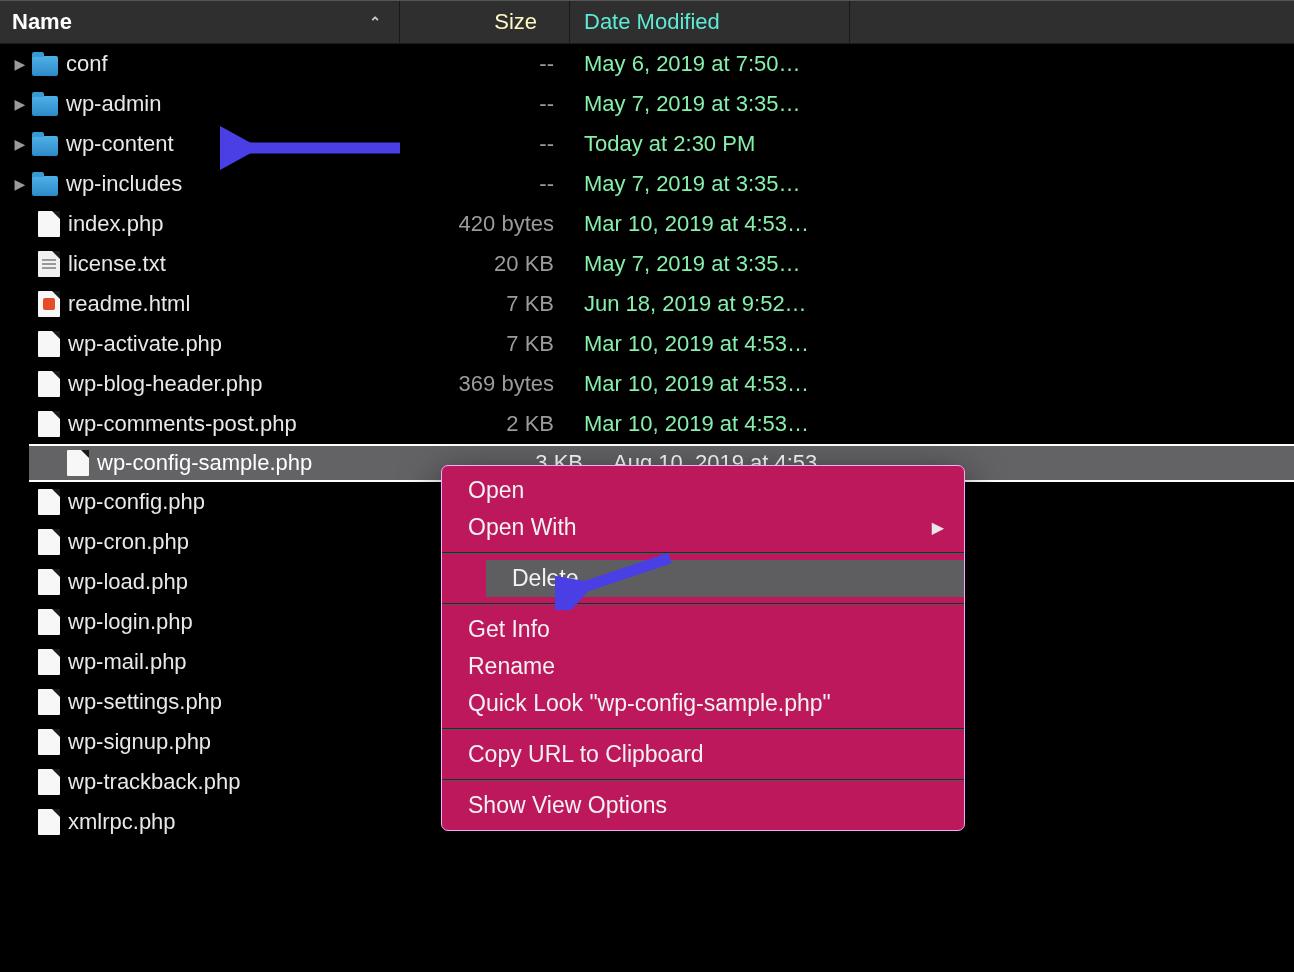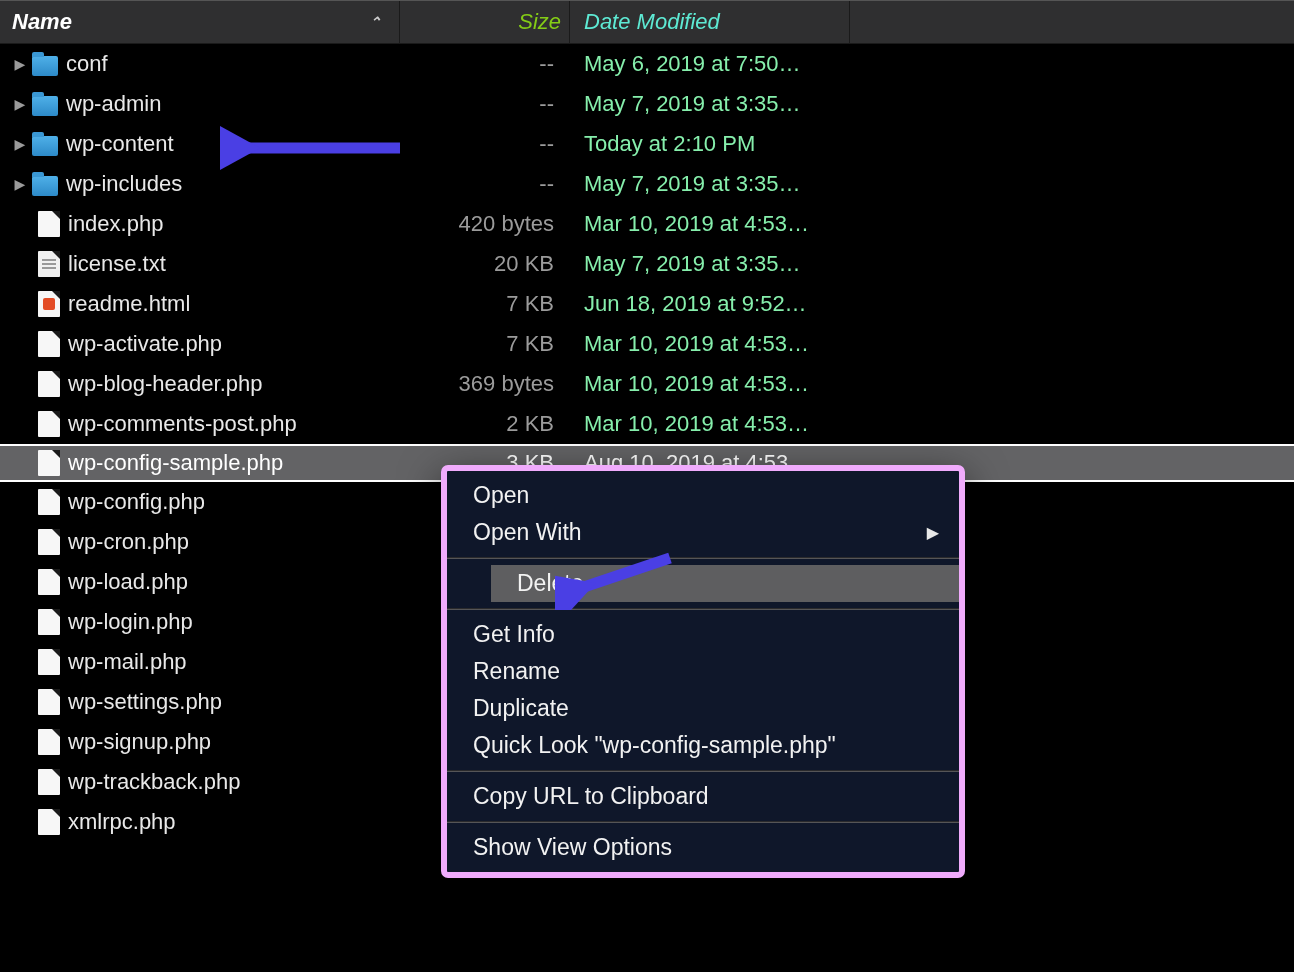--- a/index.html
+++ b/index.html
@@ -20,33 +20,32 @@
       border-bottom: 1px solid #1a1a1a;
       border-top: 1px solid #555;
       align-items: center;
     }
     .header-col {
       display: flex;
       align-items: center;
       padding: 0 10px;
       height: 100%;
       border-right: 1px solid #1a1a1a;
-      font-style: italic;
     }
     .header-name {
       width: 400px;
       font-weight: 600;
       color: #fff;
       padding-left: 12px;
     }
     .header-size {
       width: 170px;
       justify-content: flex-end;
-      color: #84cc16;
-      padding-right: 8px;
+      color: #fef9c3;
+      padding-right: 32px;
     }
     .header-date {
       width: 280px;
       color: #5eead4;
       padding-left: 14px;
     }
     .header-empty { flex: 1; border-right: none; }
     .sort-arrow {
       margin-left: auto;
       margin-right: 8px;
@@ -92,20 +91,21 @@
       width: 300px;
       color: #86efac;
       padding-left: 14px;
       white-space: nowrap;
     }
     .row.selected {
       background: #636365;
       border-top: 2px solid #fff;
       border-bottom: 2px solid #fff;
       height: 38px;
+      margin-left: 29px;
     }
     .row.selected .name-cell,
     .row.selected .size-cell,
     .row.selected .date-cell { color: #fff; }
     
     .folder-icon {
       background: linear-gradient(#4fb0e8, #2d8ac8);
       border-radius: 2px;
       position: relative;
       height: 20px;
@@ -151,22 +151,22 @@
       width: 12px; height: 12px;
       background: #e34c26;
       border-radius: 2px;
     }
     
     .context-menu {
       position: absolute;
       left: 441px;
       top: 465px;
       width: 524px;
-      background: #0f172a;
-      border: 6px solid #f0abfc;
+      background: #be185d;
+      border: 1px solid #f0abfc;
       border-radius: 7px;
       box-shadow: 0 12px 40px rgba(0,0,0,0.6);
       padding: 6px 0;
       z-index: 100;
     }
     .menu-item {
       padding: 5px 20px 5px 26px;
       color: #f2f2f2;
       font-size: 23px;
       display: flex;
@@ -230,21 +230,21 @@
       <div class="size-cell">--</div>
       <div class="date-cell">May 7, 2019 at 3:35…</div>
     </div>
     <div class="row">
       <div class="name-cell">
         <span class="disclosure">▶</span>
         <div class="icon folder-icon"></div>
         <span>wp-content</span>
       </div>
       <div class="size-cell">--</div>
-      <div class="date-cell">Today at 2:10 PM</div>
+      <div class="date-cell">Today at 2:30 PM</div>
     </div>
     <div class="row">
       <div class="name-cell">
         <span class="disclosure">▶</span>
         <div class="icon folder-icon"></div>
         <span>wp-includes</span>
       </div>
       <div class="size-cell">--</div>
       <div class="date-cell">May 7, 2019 at 3:35…</div>
     </div>
@@ -389,23 +389,20 @@
   <div class="menu-sep"></div>
   <div class="menu-item highlight">
     <span>Delete</span>
   </div>
   <div class="menu-sep"></div>
   <div class="menu-item">
     <span>Get Info</span>
   </div>
   <div class="menu-item">
     <span>Rename</span>
-  </div>
-  <div class="menu-item">
-    <span>Duplicate</span>
   </div>
   <div class="menu-item">
     <span>Quick Look "wp-config-sample.php"</span>
   </div>
   <div class="menu-sep"></div>
   <div class="menu-item">
     <span>Copy URL to Clipboard</span>
   </div>
   <div class="menu-sep"></div>
   <div class="menu-item">

